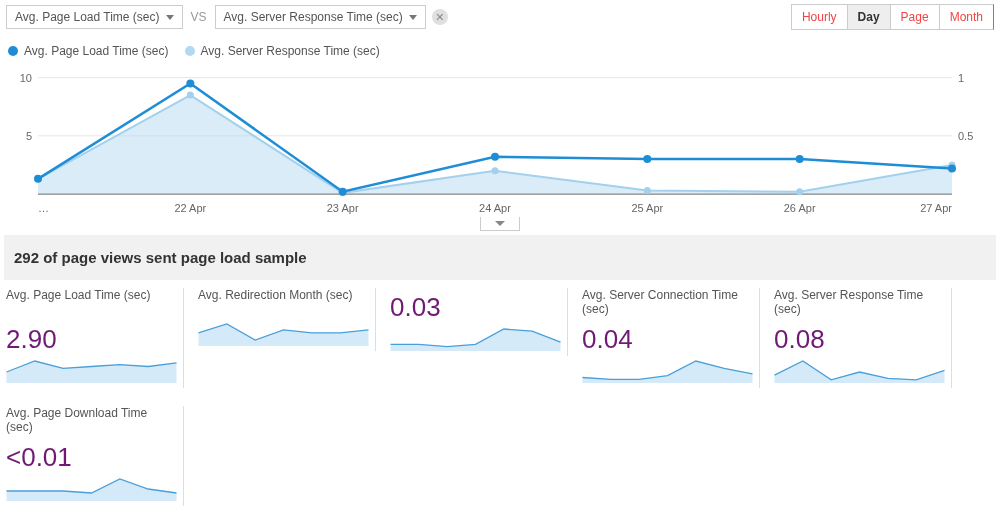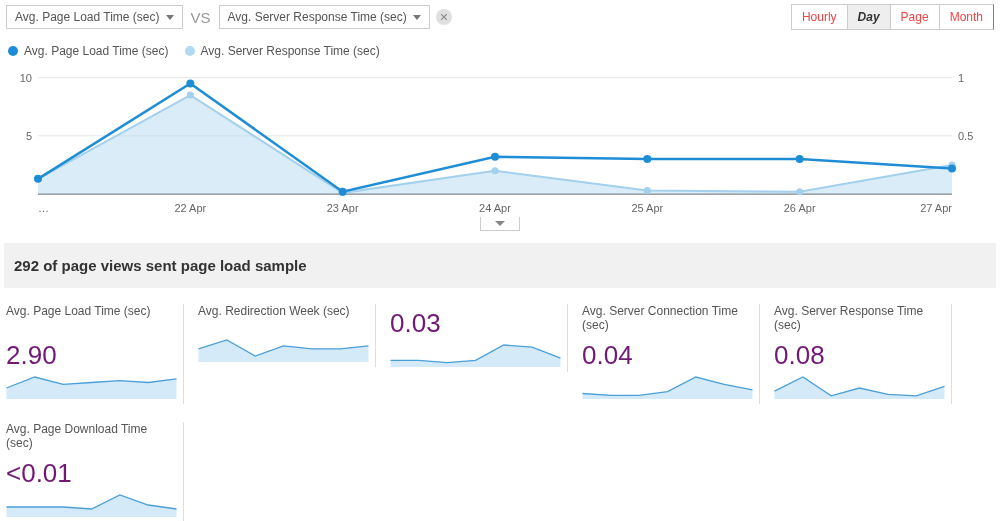--- a/index.html
+++ b/index.html
@@ -34,21 +34,21 @@
     gap: 6px;
     color: #555;
   }
   .dropdown .caret {
     width: 0; height: 0;
     border-left: 4px solid transparent;
     border-right: 4px solid transparent;
     border-top: 5px solid #777;
   }
   .vs-label {
-    font-size: 15px;
+    font-size: 12px;
     color: #999;
     padding: 0 4px;
   }
   .clear-btn {
     width: 16px; height: 16px;
     border-radius: 50%;
     background: #e0e0e0;
     color: #888;
     display: inline-flex;
     align-items: center;
@@ -67,21 +67,20 @@
     padding: 5px 10px;
     font-size: 12px;
     cursor: pointer;
     color: #ef4444;
   }
   .btn-toggle:last-child { border-right: 1px solid #0ea5e9; }
   .btn-toggle.active {
     background: #eee;
     font-weight: bold;
     color: #333;
-    font-style: italic;
   }
   .legend {
     display: flex;
     align-items: center;
     gap: 16px;
     padding: 10px 8px 0 8px;
     font-size: 12px;
   }
   .legend-item {
     display: flex;
@@ -119,21 +118,21 @@
   }
   .expand-tab .caret {
     width: 0; height: 0;
     border-left: 5px solid transparent;
     border-right: 5px solid transparent;
     border-top: 5px solid #888;
   }
   .summary-bar {
     background: #f1f1f1;
     padding: 14px 10px;
-    margin: 12px 4px;
+    margin: 4px 4px;
     font-weight: bold;
     font-size: 15px;
     color: #333;
   }
   .metric-grid {
     display: flex;
     flex-wrap: wrap;
     gap: 10px;
     padding: 0 4px 10px;
   }
@@ -242,21 +241,21 @@
 <div class="summary-bar">292 of page views sent page load sample</div>
 
 <div class="metric-grid" id="metric-grid">
     <div class="metric-card">
       <div class="metric-body"><div class="metric-label">Avg. Page Load Time (sec)</div><div class="metric-value">2.90</div><svg class="spark" viewBox="0 0 170 28">
           <path d="M0,26 L0,15 L28.333333333333332,4 L56.666666666666664,11.333333333333334 L85,9.5 L113.33333333333333,7.666666666666664 L141.66666666666666,9.5 L170,5.833333333333336 L170,26 Z" class="spark-area"></path>
           <path d="M0,15 L28.333333333333332,4 L56.666666666666664,11.333333333333334 L85,9.5 L113.33333333333333,7.666666666666664 L141.66666666666666,9.5 L170,5.833333333333336 " class="spark-line"></path>
         </svg></div>
     </div>
     <div class="metric-card">
-      <div class="metric-body"><div class="metric-label">Avg. Redirection Week (sec)</div><svg class="spark" viewBox="0 0 170 28">
+      <div class="metric-body"><div class="metric-label">Avg. Redirection Month (sec)</div><svg class="spark" viewBox="0 0 170 28">
           <path d="M0,26 L0,12.8 L28.333333333333332,4 L56.666666666666664,20.133333333333333 L85,9.866666666666667 L113.33333333333333,12.8 L141.66666666666666,12.8 L170,9.866666666666667 L170,26 Z" class="spark-area"></path>
           <path d="M0,12.8 L28.333333333333332,4 L56.666666666666664,20.133333333333333 L85,9.866666666666667 L113.33333333333333,12.8 L141.66666666666666,12.8 L170,9.866666666666667 " class="spark-line"></path>
         </svg></div>
     </div>
     <div class="metric-card">
       <div class="metric-body"><div class="metric-value">0.03</div><svg class="spark" viewBox="0 0 170 28">
           <path d="M0,26 L0,19.4 L28.333333333333332,19.4 L56.666666666666664,21.6 L85,19.4 L113.33333333333333,4 L141.66666666666666,6.199999999999999 L170,17.2 L170,26 Z" class="spark-area"></path>
           <path d="M0,19.4 L28.333333333333332,19.4 L56.666666666666664,21.6 L85,19.4 L113.33333333333333,4 L141.66666666666666,6.199999999999999 L170,17.2 " class="spark-line"></path>
         </svg></div>
     </div>

